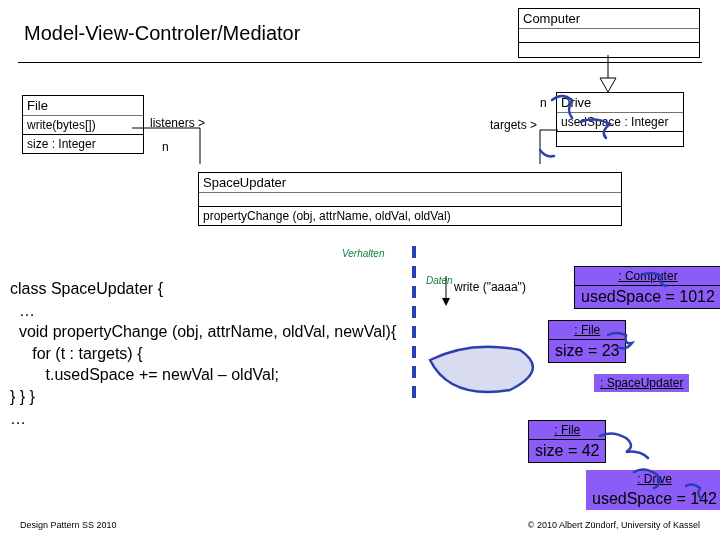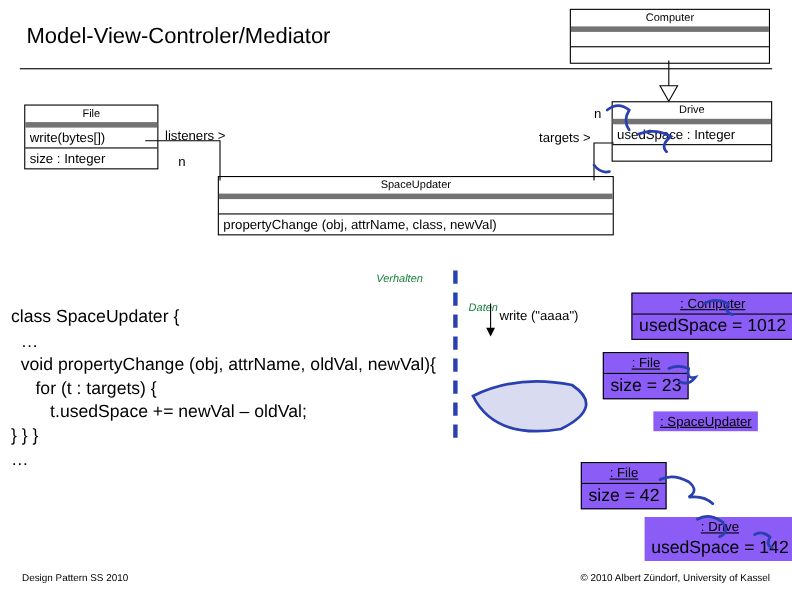--- a/index.html
+++ b/index.html
@@ -1,19 +1,19 @@
 <!DOCTYPE html>
 <html><head>
 <meta charset="utf-8">
 <style>
   * { box-sizing: border-box; margin: 0; padding: 0; }
   body { font-family: Arial, sans-serif; font-size: 12px; width: 720px; height: 540px; position: relative; background: #fff; color: #000; }
   .title { position: absolute; left: 24px; top: 22px; font-size: 20px; }
   .uml { position: absolute; border: 1px solid #000; background: #fff; }
-  .uml .head { border-bottom: 5px solid #737373; padding: 2px 4px; text-align: center; font-size: 10px; }
+  .uml .head { border-bottom: 1px solid #737373; padding: 2px 4px; text-align: left; font-size: 13px; }
   .uml .row { border-bottom: 1px solid #000; padding: 2px 4px; font-size: 12px; min-height: 14px; white-space: nowrap; }
   .uml .row:last-child { border-bottom: none; }
   .label { position: absolute; font-size: 12px; }
   .italics { font-style: italic; color: #15803d; position: absolute; font-size: 10px; }
   .code { position: absolute; font-size: 16px; white-space: pre; line-height: 1.35; }
   .obj { position: absolute; border: 1px solid #000; background: #8b5cf6; }
   .obj .head { text-align: center; text-decoration: underline; padding: 2px 6px; font-size: 12px; white-space: nowrap; border-bottom: 1px solid #000; }
   .obj .attr { padding: 2px 6px; font-size: 16px; white-space: nowrap; }
   .footer-left { position: absolute; left: 20px; bottom: 10px; font-size: 9px; }
   .footer-right { position: absolute; right: 20px; bottom: 10px; font-size: 9px; }
@@ -35,30 +35,30 @@
   <div class="row"></div>
   <div class="row"></div>
 </div>
 
 <div class="uml" style="left:22px; top:95px; width:122px;">
   <div class="head">File</div>
   <div class="row">write(bytes[])</div>
   <div class="row">size : Integer</div>
 </div>
 
-<div class="uml" style="left:556px; top:92px; width:146px;">
+<div class="uml" style="left:556px; top:92px; width:128px;">
   <div class="head">Drive</div>
   <div class="row">usedSpace : Integer</div>
   <div class="row"></div>
 </div>
 
-<div class="uml" style="left:198px; top:160px; width:360px;">
+<div class="uml" style="left:198px; top:172px; width:424px;">
   <div class="head">SpaceUpdater</div>
   <div class="row"></div>
-  <div class="row">propertyChange (obj, attrName, class, newVal)</div>
+  <div class="row">propertyChange (obj, attrName, oldVal, oldVal)</div>
 </div>
 
 <div class="label" style="left:150px; top:116px;">listeners &gt;</div>
 <div class="label" style="left:162px; top:140px;">n</div>
 <div class="label" style="left:490px; top:118px;">targets &gt;</div>
 <div class="label" style="left:540px; top:96px;">n</div>
 
 <div class="italics" style="left:342px; top:248px;">Verhalten</div>
 <div class="italics" style="left:426px; top:232px;margin-top:43px;">Daten</div>
 

